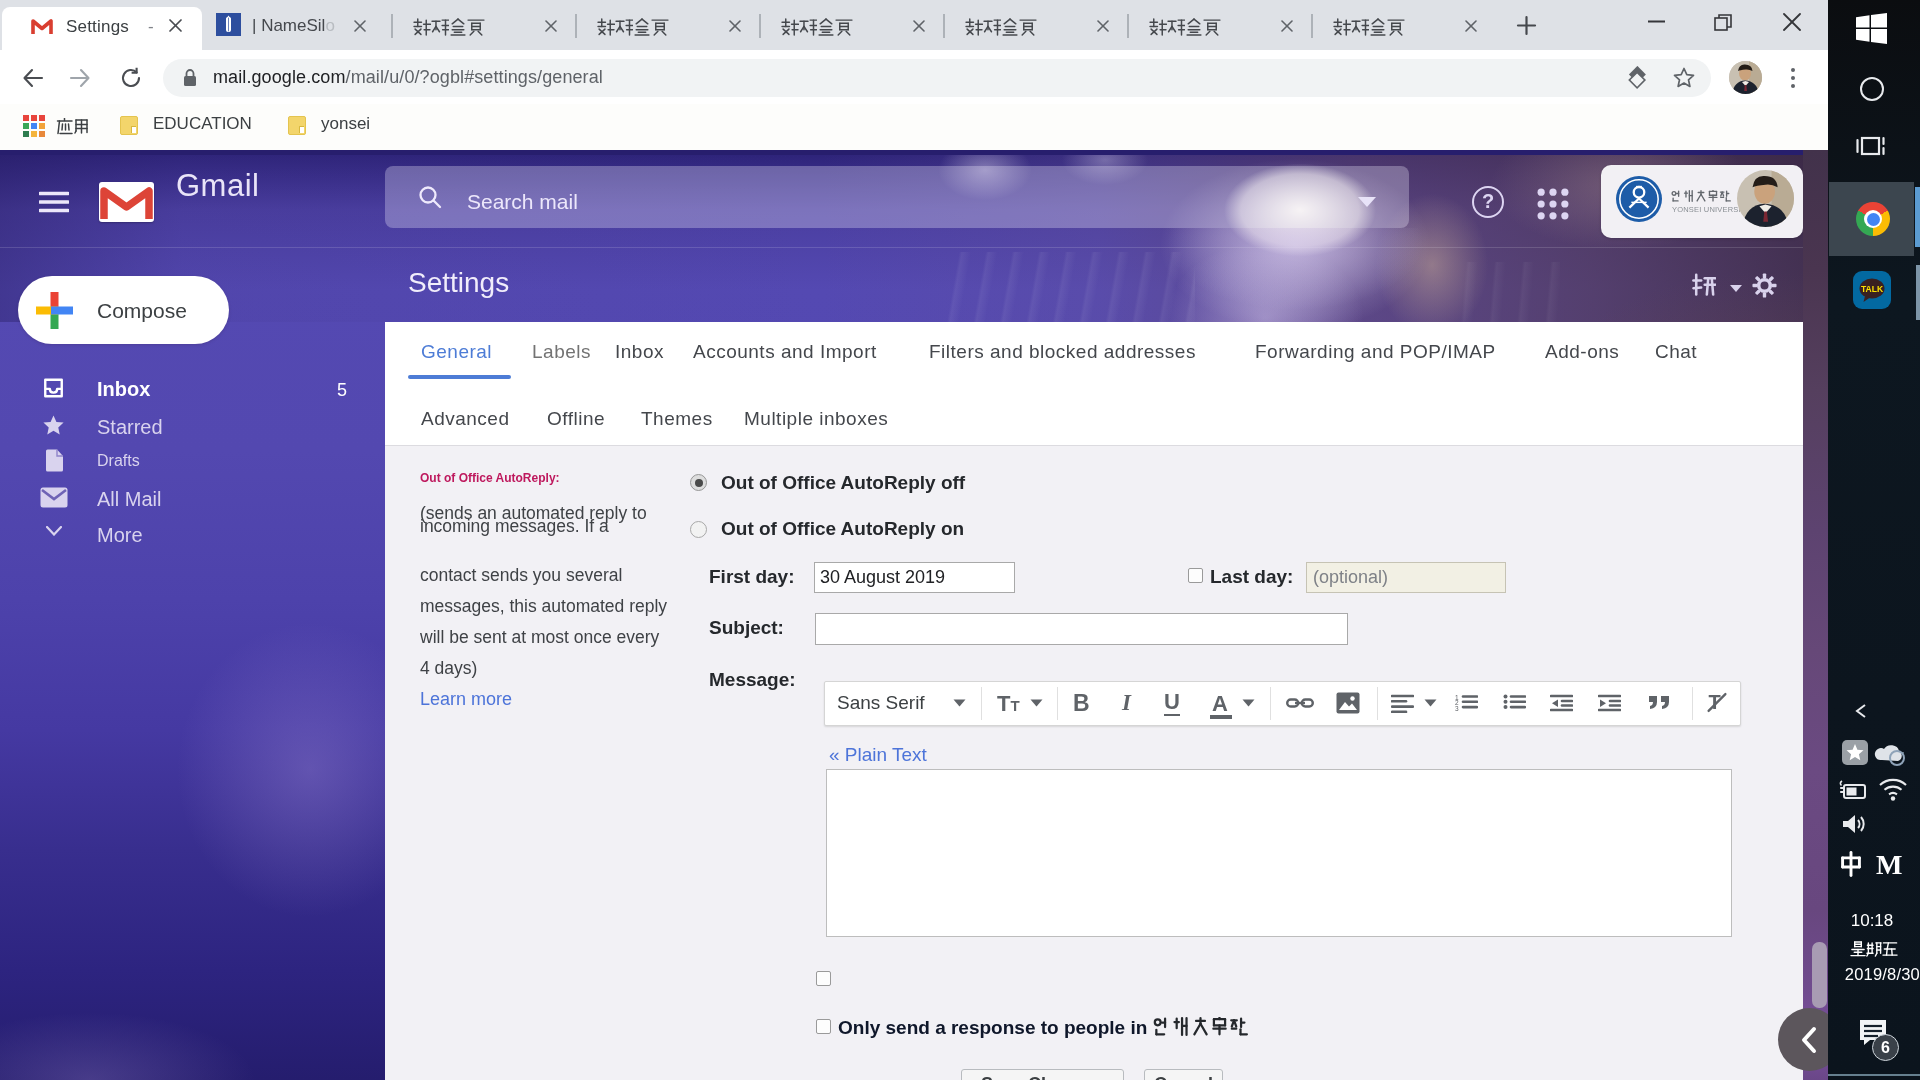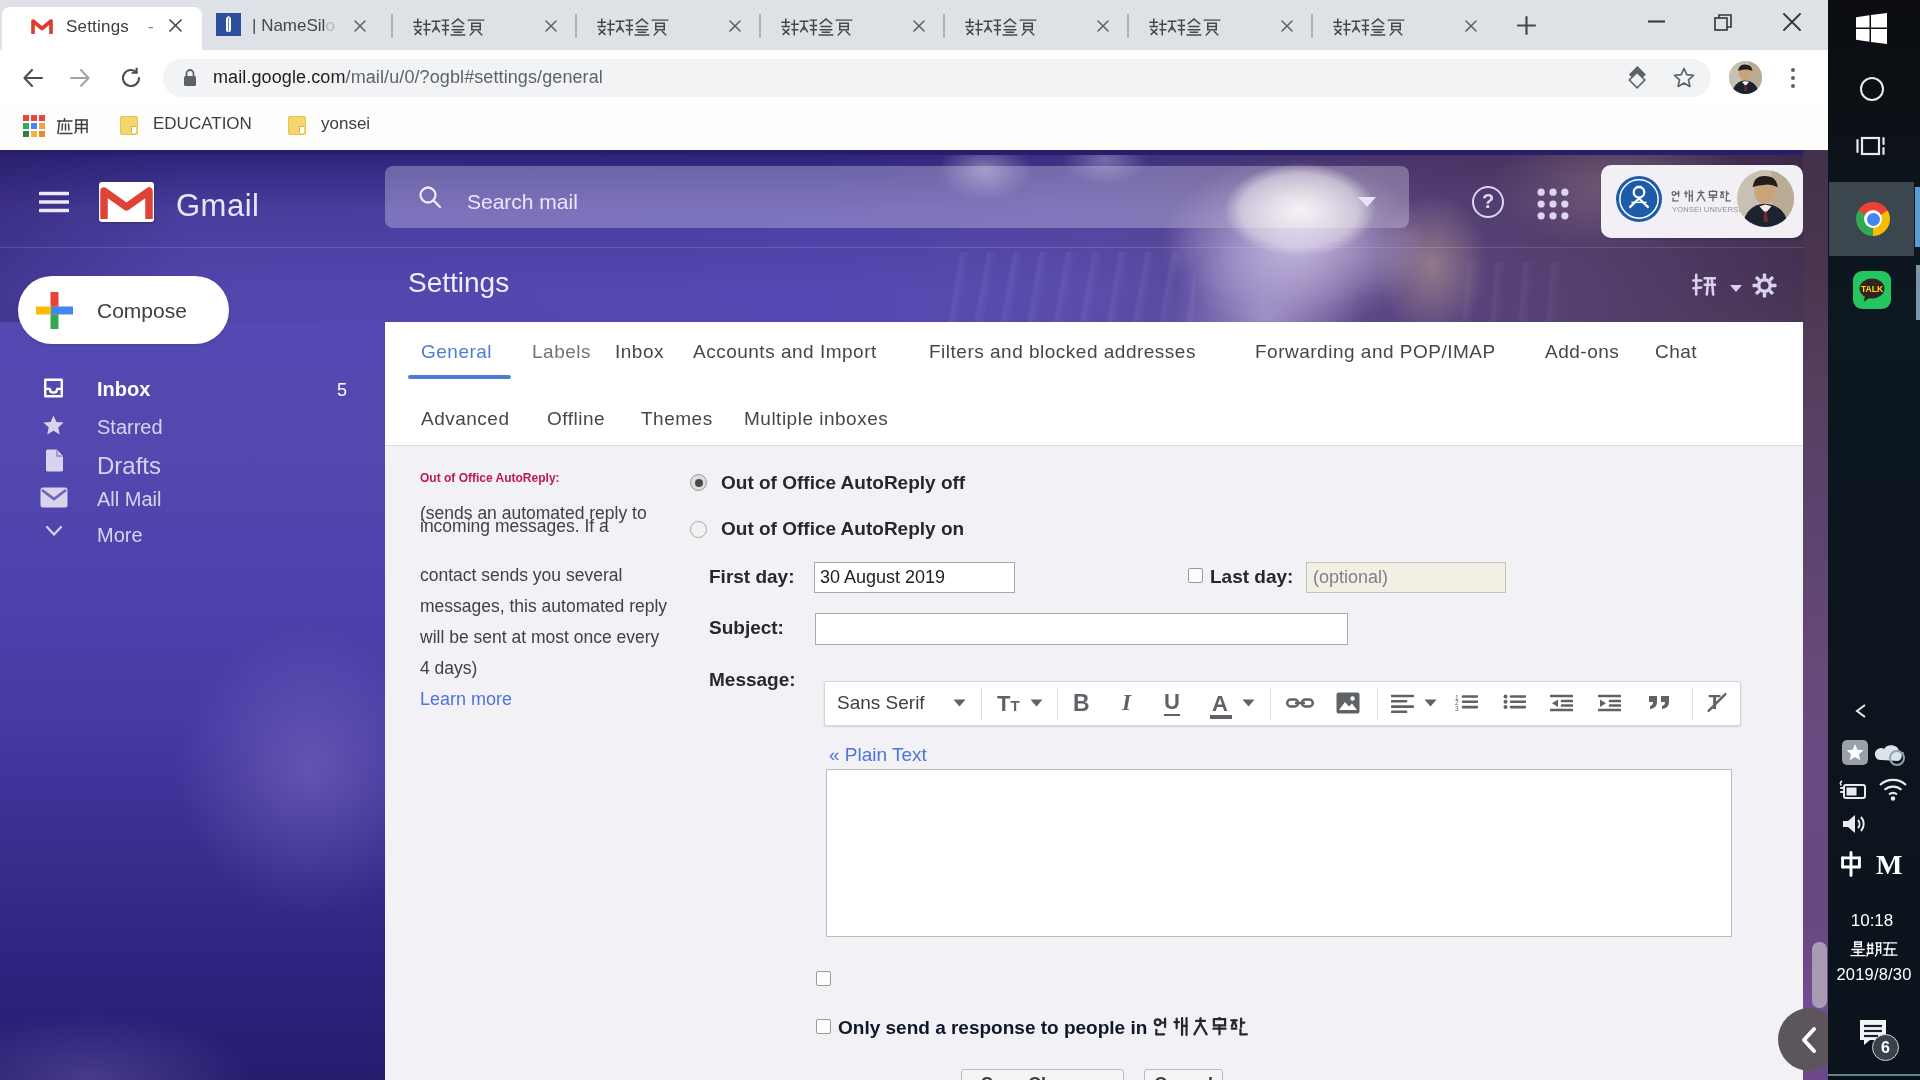--- a/index.html
+++ b/index.html
@@ -369,21 +369,21 @@
 <div style="position:absolute;left:0px;top:980px;width:300px;height:100px;background:radial-gradient(ellipse 220px 90px at 30% 100%, rgba(150,130,200,0.3), transparent 75%)"></div>
 <svg class="ab" style="left:39px;top:191px" width="30" height="22" viewBox="0 0 30 22">
       <line x1="1" y1="2.5" x2="29" y2="2.5" stroke="#ece7fa" stroke-width="3.4" stroke-linecap="round"></line>
       <line x1="1" y1="11" x2="29" y2="11" stroke="#ece7fa" stroke-width="3.4" stroke-linecap="round"></line>
       <line x1="1" y1="19.5" x2="29" y2="19.5" stroke="#ece7fa" stroke-width="3.4" stroke-linecap="round"></line>
     </svg>
 <div style="position:absolute;left:99px;top:182px;width:55px;height:40px;background:#fff;border-radius:3px;box-shadow:0 1px 2px rgba(0,0,0,.25)"><svg width="55" height="40" viewBox="0 0 55 40">
         <path d="M5,37 V9 L27.5,25 L50,9 V37" fill="none" stroke="#dd4437" stroke-width="7.5" stroke-linejoin="round"></path>
         <path d="M5,8 L27.5,24 L50,8" fill="none" stroke="#dd4437" stroke-width="7" stroke-linejoin="round" opacity="0"></path>
       </svg></div>
-<div style="position:absolute;left:176px;top:188px;font-size:31px;color:#e9e4f8;letter-spacing:0.5px">Gmail</div>
+<div style="position:absolute;left:176px;top:168px;font-size:31px;color:#e9e4f8;letter-spacing:0.5px">Gmail</div>
 <div style="position:absolute;left:385px;top:166px;width:1024px;height:62px;background:rgba(243,239,255,0.30);border-radius:8px"></div>
 <svg class="ab" style="left:417px;top:184px" width="26" height="26" viewBox="0 0 26 26">
       <circle cx="11" cy="11" r="7.5" fill="none" stroke="#efeafc" stroke-width="2.3"></circle>
       <line x1="16.5" y1="16.5" x2="23" y2="23" stroke="#efeafc" stroke-width="2.3" stroke-linecap="round"></line>
     </svg>
 <div style="position:absolute;left:467px;top:190px;font-size:21px;color:#ece7fb">Search mail</div>
 <svg class="ab" style="left:1357px;top:196px" width="20" height="12" viewBox="0 0 20 12">
       <path d="M1,1 L10,11 L19,1 Z" fill="#e8e3f8"></path>
     </svg>
 <div style="position:absolute;left:1472px;top:186px;width:32px;height:32px;border-radius:50%;border:2.5px solid #ddd5f2;color:#ddd5f2;font-size:20px;font-weight:bold;text-align:center;line-height:27px">?</div>
@@ -491,21 +491,21 @@
 <div style="position:absolute;left:97px;top:378px;font-size:20px;font-weight:bold;color:#ffffff">Inbox</div>
 <div style="position:absolute;left:337px;top:380px;font-size:18px;color:#fff">5</div>
 <svg class="ab" style="left:42px;top:414px" width="23" height="22" viewBox="0 0 24 24">
       <path d="M12,1.5 L15.2,8.6 L23,9.4 L17.2,14.6 L18.8,22.3 L12,18.3 L5.2,22.3 L6.8,14.6 L1,9.4 L8.8,8.6 Z" fill="#d9d3ee"></path>
     </svg>
 <div style="position:absolute;left:97px;top:416px;font-size:20px;color:#d9d3ee">Starred</div>
 <svg class="ab" style="left:45px;top:449px" width="19" height="23" viewBox="0 0 19 23">
       <path d="M1,2 Q1,0.5 2.5,0.5 H12 L18,7 V21 Q18,22.5 16.5,22.5 H2.5 Q1,22.5 1,21 Z" fill="#d9d3ee"></path>
       <path d="M12,0.5 V7 H18" fill="none" stroke="#8f84c9" stroke-width="1.4"></path>
     </svg>
-<div style="position:absolute;left:97px;top:452px;font-size:24px;color:#d9d3ee">Drafts</div>
+<div style="position:absolute;left:97px;top:452px;font-size:16px;color:#d9d3ee">Drafts</div>
 <svg class="ab" style="left:40px;top:487px" width="28" height="21" viewBox="0 0 28 21">
       <rect x="0.5" y="0.5" width="27" height="20" rx="2.5" fill="#d9d3ee"></rect>
       <path d="M2,3 L14,12 L26,3" fill="none" stroke="#6f63b5" stroke-width="2.6"></path>
     </svg>
 <div style="position:absolute;left:97px;top:488px;font-size:20px;color:#d9d3ee">All Mail</div>
 <svg class="ab" style="left:46px;top:526px" width="16" height="10" viewBox="0 0 16 10">
       <path d="M1,1 L8,8.5 L15,1" fill="none" stroke="#d9d3ee" stroke-width="2.2" stroke-linecap="round"></path>
     </svg>
 <div style="position:absolute;left:97px;top:524px;font-size:20px;color:#d9d3ee">More</div>
 <div style="position:absolute;left:385px;top:322px;width:1418px;height:758px;background:#f2f1f5"></div>
@@ -691,21 +691,21 @@
       <line x1="1.5" y1="7" x2="1.5" y2="19" stroke="#e8eaed" stroke-width="2.2" stroke-linecap="round"></line>
       <line x1="27.5" y1="5" x2="27.5" y2="11" stroke="#e8eaed" stroke-width="2.2" stroke-linecap="round"></line>
       <line x1="27.5" y1="15" x2="27.5" y2="21" stroke="#e8eaed" stroke-width="2.2" stroke-linecap="round"></line>
     </svg>
 <div style="position:absolute;left:1829px;top:182px;width:85px;height:74px;background:#3c464f"></div>
 <div style="position:absolute;left:1915px;top:187px;width:5px;height:60px;background:#5b9bd1"></div>
 <div style="position:absolute;left:1856px;top:202px;width:34px;height:34px;border-radius:50%;background:conic-gradient(from 60deg,#fbbc04 0 120deg,#34a853 0 240deg,#ea4335 0 360deg)">
       <div style="position:absolute;left:8px;top:8px;width:18px;height:18px;border-radius:50%;background:#fff"></div>
       <div style="position:absolute;left:10.5px;top:10.5px;width:13px;height:13px;border-radius:50%;background:#4285f4"></div>
     </div>
-<div style="position:absolute;left:1853px;top:271px;width:38px;height:38px;border-radius:9px;background:#22c55e"><svg width="38" height="38" viewBox="0 0 38 38">
+<div style="position:absolute;left:1853px;top:271px;width:38px;height:38px;border-radius:9px;background:#0369a1"><svg width="38" height="38" viewBox="0 0 38 38">
         <ellipse cx="19" cy="17.5" rx="12.5" ry="10" fill="#392020"></ellipse>
         <path d="M12,25 L10.5,31 L17,26.5 Z" fill="#392020"></path>
         <text x="19" y="21" font-size="8.5" font-weight="bold" fill="#fae100" text-anchor="middle" font-family="Liberation Sans">TALK</text>
       </svg></div>
 <div style="position:absolute;left:1916px;top:265px;width:4px;height:55px;background:#7d95a8"></div>
 <svg class="ab" style="left:1854px;top:703px" width="14" height="16" viewBox="0 0 14 16">
       <path d="M11,2 L3,8 L11,14" fill="none" stroke="#e8eaed" stroke-width="2"></path>
     </svg>
 <div style="position:absolute;left:1842px;top:740px;width:26px;height:25px;background:#9aa0a6;border-radius:5px"><svg width="26" height="25" viewBox="0 0 26 25">
         <path d="M13,4 L15.4,9.8 L21.5,10.3 L16.9,14.3 L18.3,20.3 L13,17 L7.7,20.3 L9.1,14.3 L4.5,10.3 L10.6,9.8 Z" fill="#fff"></path>
@@ -766,21 +766,21 @@
         <line x1="11.5" y1="9.5" x2="15.5" y2="9.5" stroke="#ffffff" stroke-width="1.5" stroke-linecap="round"></line>
         <line x1="11.5" y1="13" x2="10" y2="16" stroke="#ffffff" stroke-width="1.5" stroke-linecap="round"></line>
       </svg><svg width="16" height="16" viewBox="0 0 17 17" style="vertical-align:middle;position:relative;top:0px">
         <line x1="1.5" y1="2" x2="15.5" y2="2" stroke="#ffffff" stroke-width="1.5" stroke-linecap="round"></line>
         <line x1="6.8" y1="2" x2="5.5" y2="8.5" stroke="#ffffff" stroke-width="1.5" stroke-linecap="round"></line>
         <line x1="2.5" y1="8.5" x2="14" y2="8.5" stroke="#ffffff" stroke-width="1.5" stroke-linecap="round"></line>
         <line x1="10.3" y1="8.5" x2="10.8" y2="15" stroke="#ffffff" stroke-width="1.5" stroke-linecap="round"></line>
         <line x1="5.5" y1="8.5" x2="4.8" y2="15" stroke="#ffffff" stroke-width="1.5" stroke-linecap="round"></line>
         <line x1="1" y1="15" x2="16" y2="15" stroke="#ffffff" stroke-width="1.5" stroke-linecap="round"></line>
       </svg></div>
-<div style="position:absolute;left:1828px;top:965px;width:92px;text-align:center;font-size:16.5px;color:#fff;letter-spacing:0.2px">2019/8/30</div>
+<div style="position:absolute;left:1828px;top:965px;width:92px;text-align:right;font-size:16.5px;color:#fff;letter-spacing:0.2px">2019/8/30</div>
 <svg class="ab" style="left:1858px;top:1018px" width="30" height="30" viewBox="0 0 30 30">
       <path d="M2,2 H28 V22 H12 L6,27 V22 H2 Z" fill="#f2f4f6"></path>
       <g stroke="#15202b" stroke-width="2.2">
         <line x1="6" y1="8" x2="24" y2="8"></line>
         <line x1="6" y1="13" x2="24" y2="13"></line>
         <line x1="6" y1="18" x2="20" y2="18"></line>
       </g>
     </svg>
 <div style="position:absolute;left:1872px;top:1034px;width:27px;height:27px;border-radius:50%;background:#3a4149;border:1.6px solid #cfd6dc;color:#fff;font-size:16px;font-weight:bold;text-align:center;line-height:25px">6</div>
 <div style="position:absolute;left:1828px;top:1074px;width:92px;height:2px;background:#66808f"></div>

